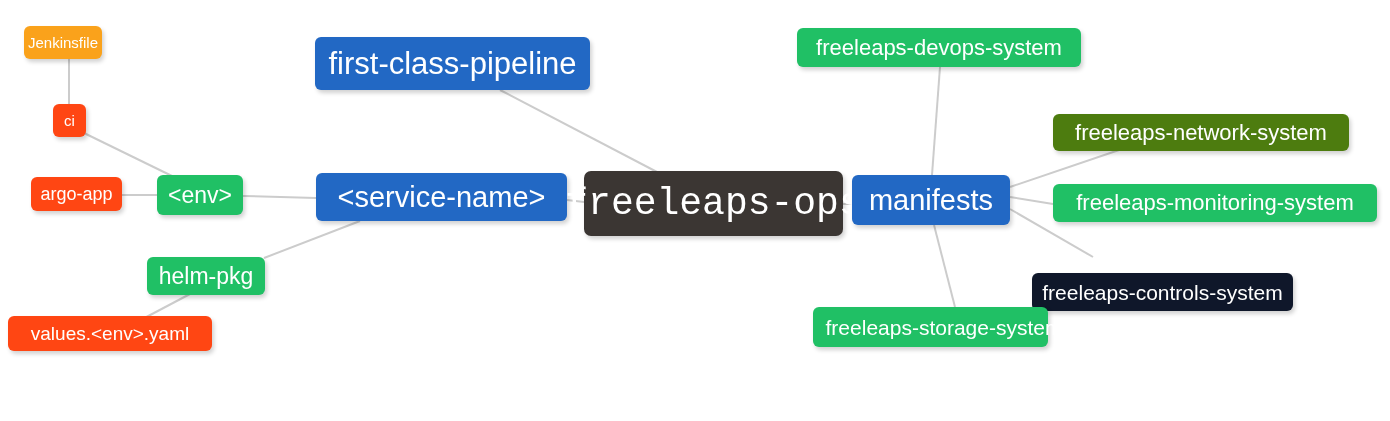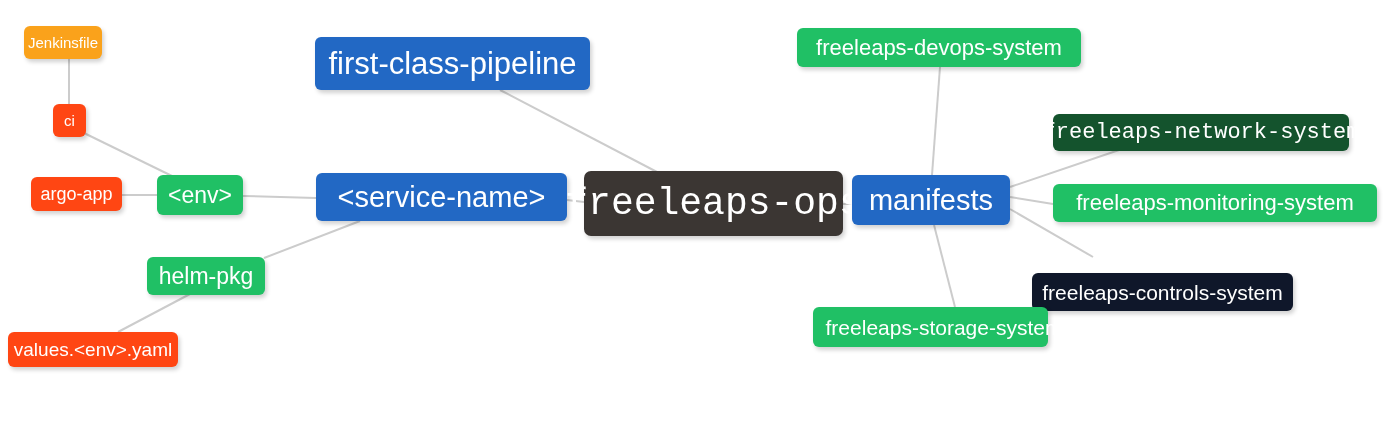--- a/index.html
+++ b/index.html
@@ -38,21 +38,21 @@
     white-space: nowrap;
     cursor: pointer;
     line-height: 1;
     user-select: none;
   }
   .n-jenkinsfile { left: 24px;  top: 26px;  width: 78px;  height: 33px; font-size: 15px; }
   .n-ci          { left: 53px;  top: 104px; width: 33px;  height: 33px; font-size: 15px; }
   .n-argo-app    { left: 31px;  top: 177px; width: 91px;  height: 34px; font-size: 18px; }
   .n-env         { left: 157px; top: 175px; width: 86px;  height: 40px; font-size: 23px; }
   .n-helm-pkg    { left: 147px; top: 257px; width: 118px; height: 38px; font-size: 23px; }
-  .n-values      { left: 8px;   top: 332px; width: 170px; height: 35px; font-size: 19px; }
+  .n-values      { left: 8px;   top: 316px; width: 204px; height: 35px; font-size: 19px; }
   .n-fcp         { left: 315px; top: 37px;  width: 275px; height: 53px; font-size: 31px; }
   .n-service     { left: 316px; top: 173px; width: 251px; height: 48px; font-size: 29px; }
   .n-ops         { left: 584px; top: 171px; width: 259px; height: 65px; font-size: 38px; border-radius: 7px; font-family: Liberation Mono, monospace; }
   .n-manifests   { left: 852px; top: 175px; width: 158px; height: 50px; font-size: 29px; }
   .n-devops      { left: 797px; top: 28px;  width: 284px; height: 39px; font-size: 22px; }
   .n-network     { left: 1053px; top: 114px; width: 296px; height: 37px; font-size: 22px; }
   .n-monitoring  { left: 1053px; top: 184px; width: 324px; height: 38px; font-size: 22px; }
   .n-controls    { left: 1032px; top: 257px; width: 261px; height: 38px; font-size: 21px; }
   .n-storage     { left: 813px; top: 307px; width: 208px; height: 40px; font-size: 21px; padding-left: 27px; }
 </style>
@@ -93,21 +93,21 @@
   <div class="node n-fcp" style="background: rgb(34, 104, 196);">first-class-pipeline</div>
 
   <div class="node n-service" style="background: rgb(34, 104, 196);">&lt;service-name&gt;</div>
 
   <div class="node n-ops" style="background: rgb(59, 54, 51);">freeleaps-ops</div>
 
   <div class="node n-manifests" style="background: rgb(34, 104, 196);">manifests</div>
 
   <div class="node n-devops" style="background: rgb(32, 192, 101);">freeleaps-devops-system</div>
 
-  <div class="node n-network" style="background: #14532d; font-family: Liberation Mono, monospace;">freeleaps-network-system</div>
+  <div class="node n-network" style="background: #4d7c0f;">freeleaps-network-system</div>
 
   <div class="node n-monitoring" style="background: rgb(32, 192, 101);">freeleaps-monitoring-system</div>
 
   <div class="node n-controls" style="background: #0f172a; margin-top: 16px;">freeleaps-controls-system</div>
 
   <div class="node n-storage" style="background: rgb(32, 192, 101);">freeleaps-storage-system</div>
 
 </div>
 
 </body></html>

